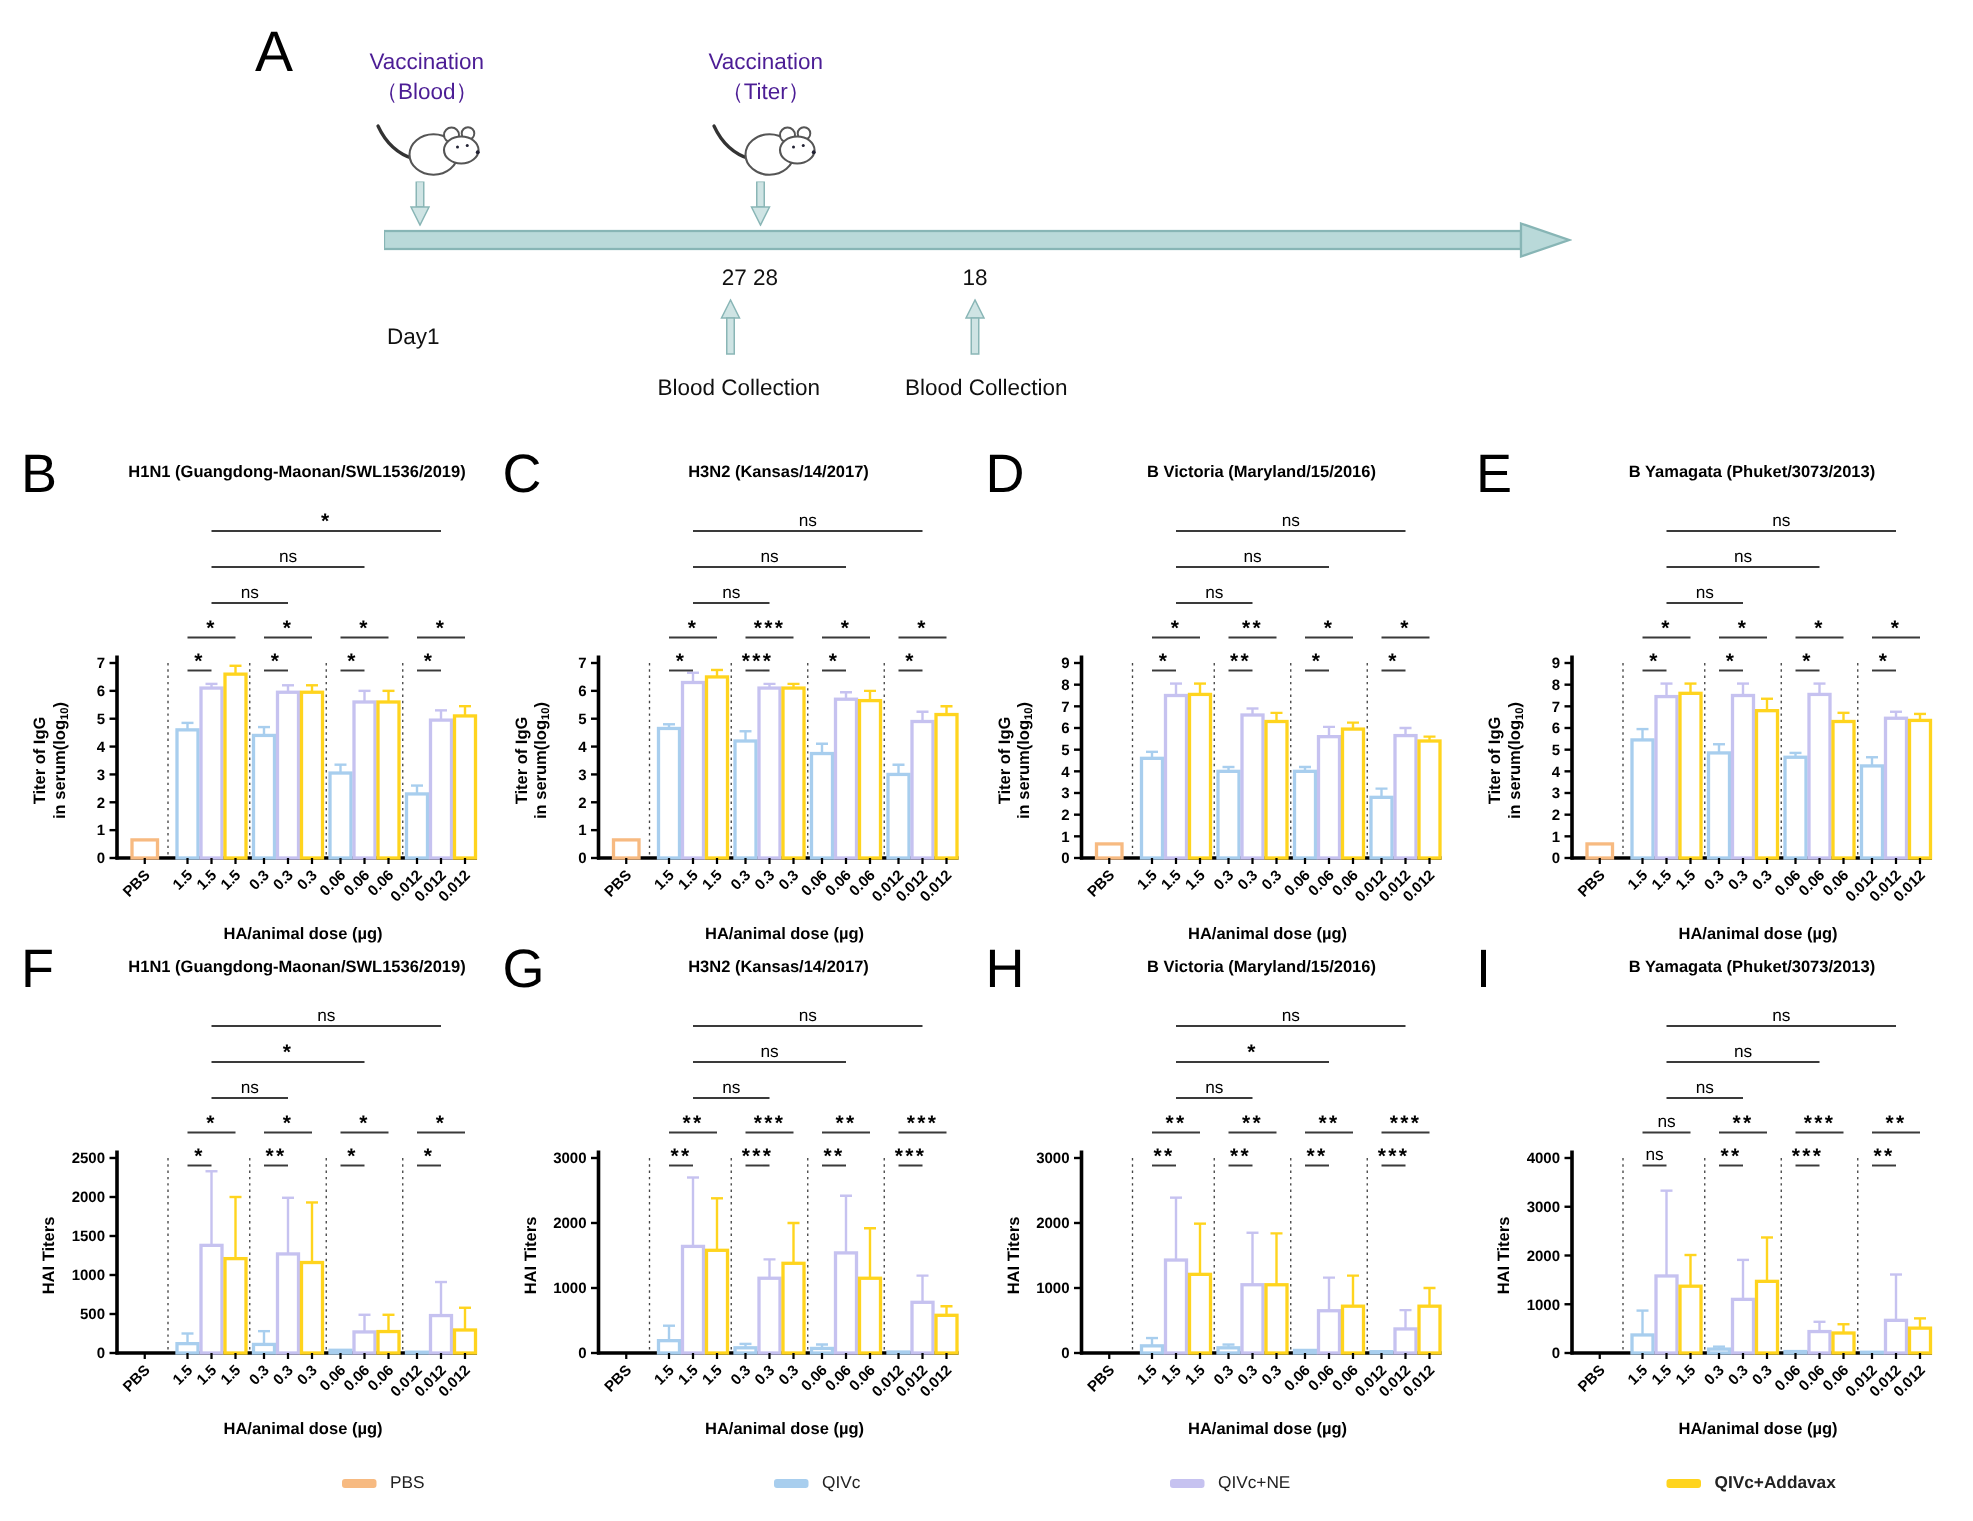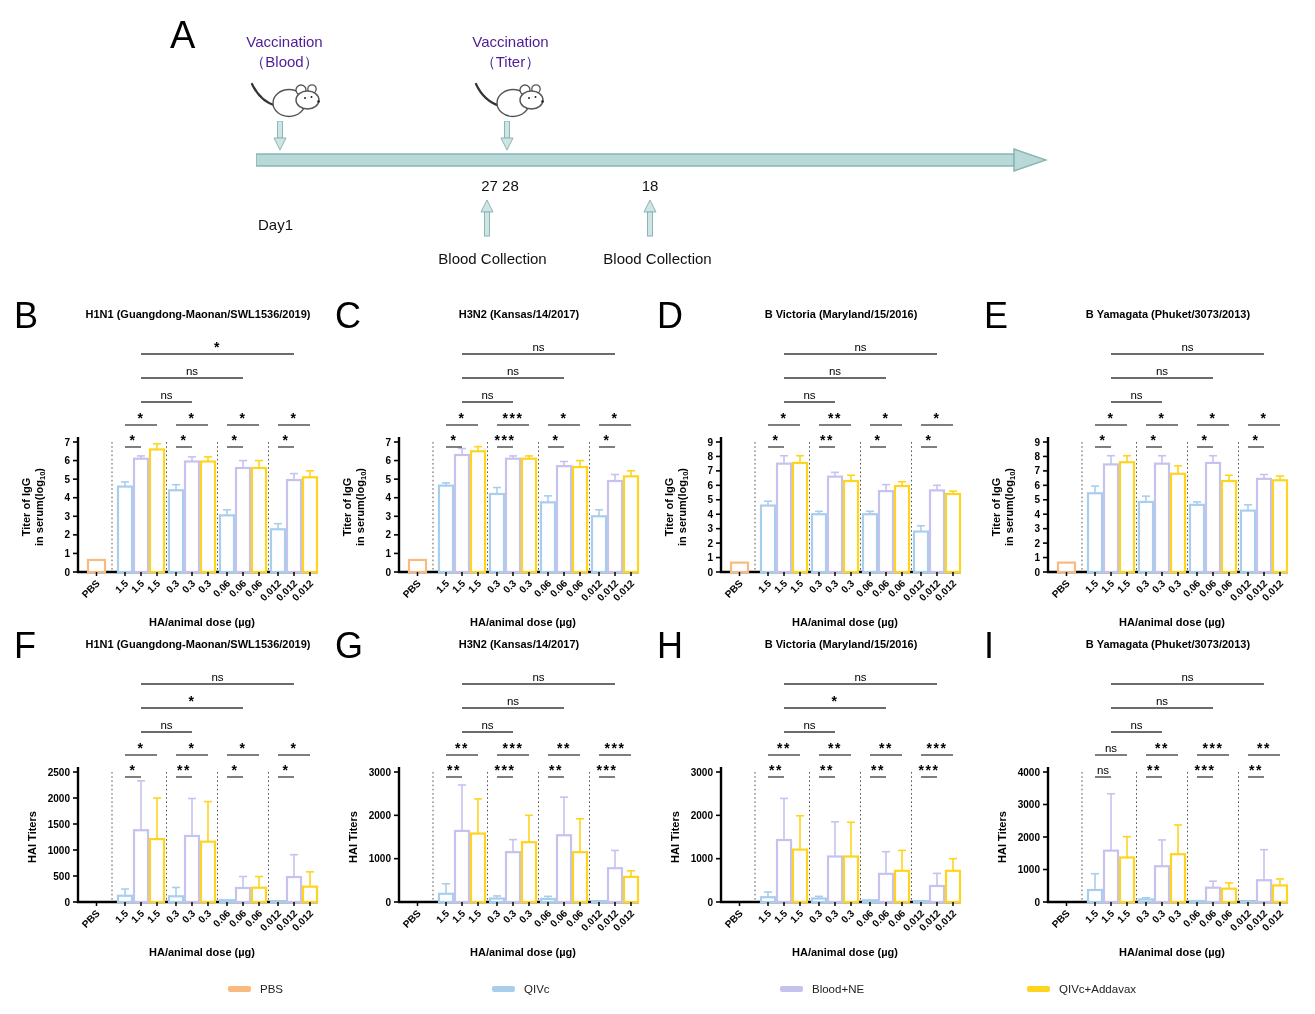--- a/index.html
+++ b/index.html
@@ -949,27 +949,27 @@
           <line x1="129" y1="54" x2="282" y2="54" stroke="#3a3a3a" stroke-width="1.3"></line>
           <text x="205.5" y="50.5" text-anchor="middle" font-size="11.5" font-weight="normal" letter-spacing="0">ns</text>
         </svg></div>
     </div>
 
   <div id="legend">
     <div class="legend-item" style="left:228px;">
       <span class="swatch" style="background: rgb(247, 186, 129);"></span>
       <span>PBS</span>
     </div>
-    <div class="legend-item" style="left:492px;">
+    <div class="legend-item" style="left:516px;">
       <span class="swatch" style="background: rgb(168, 206, 238);"></span>
       <span>QIVc</span>
     </div>
     <div class="legend-item" style="left:780px;">
       <span class="swatch" style="background: rgb(198, 194, 240);"></span>
-      <span>Blood+NE</span>
+      <span>QIVc+NE</span>
     </div>
-    <div class="legend-item" style="left:1027px;">
+    <div class="legend-item" style="left:1111px;font-weight:bold;">
       <span class="swatch" style="background: rgb(255, 212, 30);"></span>
       <span>QIVc+Addavax</span>
     </div>
   </div>
 
 </div>
 
 </body></html>

